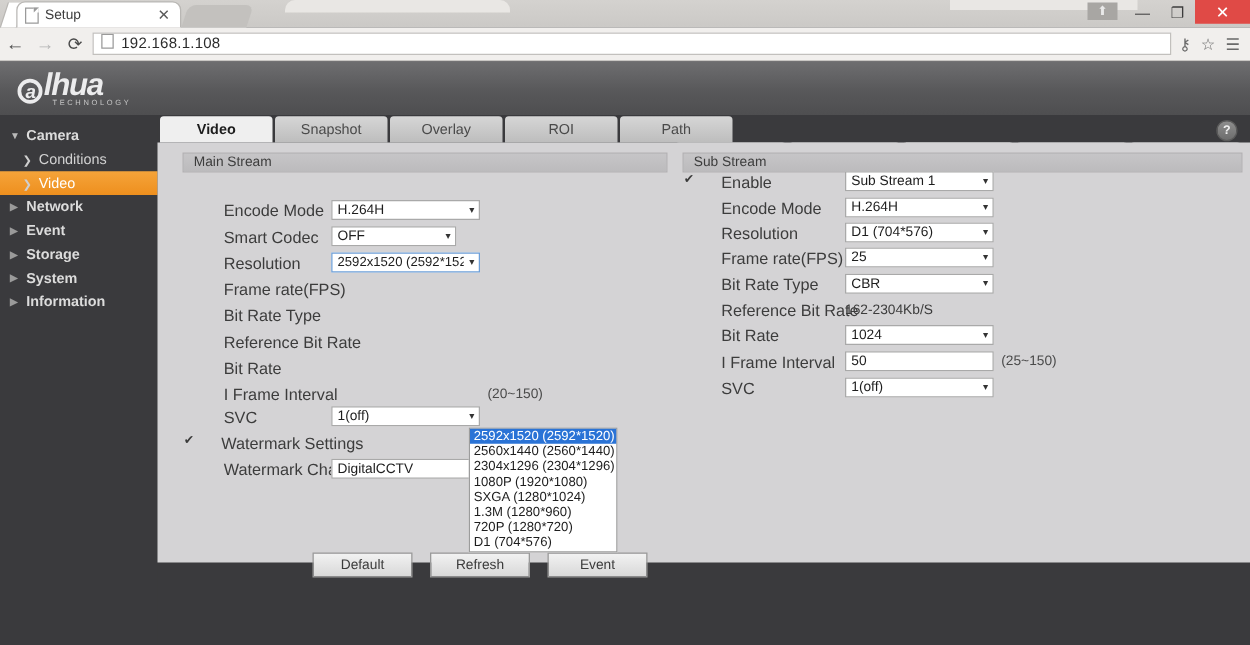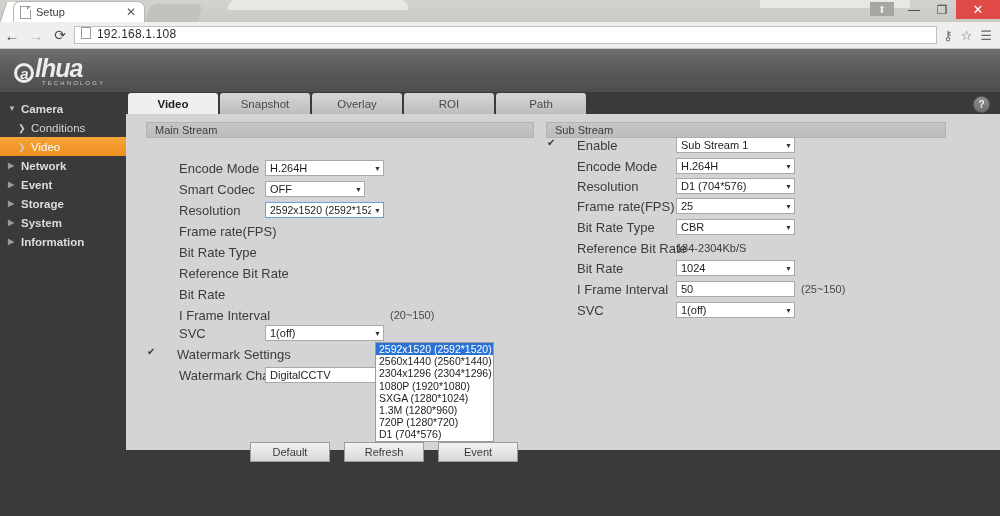--- a/index.html
+++ b/index.html
@@ -353,21 +353,21 @@
         <div class="dd-item sel-blue">2592x1520 (2592*1520)</div>
         <div class="dd-item">2560x1440 (2560*1440)</div>
         <div class="dd-item">2304x1296 (2304*1296)</div>
         <div class="dd-item">1080P  (1920*1080)</div>
         <div class="dd-item">SXGA (1280*1024)</div>
         <div class="dd-item">1.3M (1280*960)</div>
         <div class="dd-item">720P (1280*720)</div>
         <div class="dd-item">D1 (704*576)</div>
       </div>
 
-      <div class="section-hdr" style="left:420px; top:8px; width:400px;">Sub Stream</div>
+      <div class="section-hdr" style="left:420px; top:8px; width:448px;">Sub Stream</div>
 
       <div class="form-row" style="left:422px; top:21px;">
         <span class="cbox checked"></span>
         <span class="lbl" style="width:99px;">Enable</span>
         <span class="sel" style="width:119px;">
           <span class="sel-text">Sub Stream 1</span>
           <span class="caret">▼</span>
         </span>
       </div>
 
@@ -398,21 +398,21 @@
       <div class="form-row" style="left:436px; top:103px;">
         <span class="lbl" style="width:99px;">Bit Rate Type</span>
         <span class="sel" style="width:119px;">
           <span class="sel-text">CBR</span>
           <span class="caret">▼</span>
         </span>
       </div>
 
       <div class="form-row" style="left:436px; top:124px;">
         <span class="lbl" style="width:99px;">Reference Bit Rate</span>
-        <span class="plain-val">184-2304Kb/S</span>
+        <span class="plain-val">162-2304Kb/S</span>
       </div>
 
       <div class="form-row" style="left:436px; top:144px;">
         <span class="lbl" style="width:99px;">Bit Rate</span>
         <span class="sel" style="width:119px;">
           <span class="sel-text">1024</span>
           <span class="caret">▼</span>
         </span>
       </div>
 

